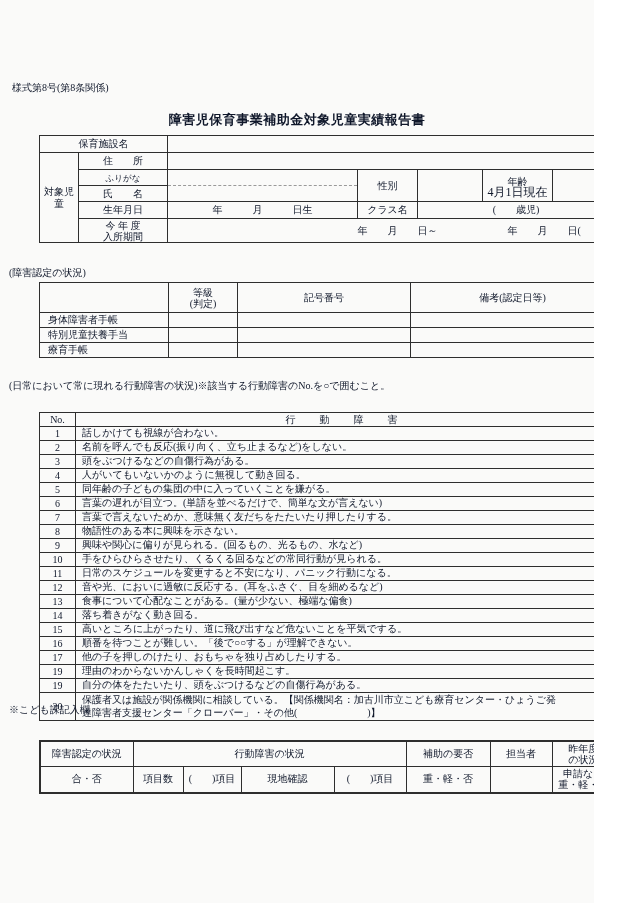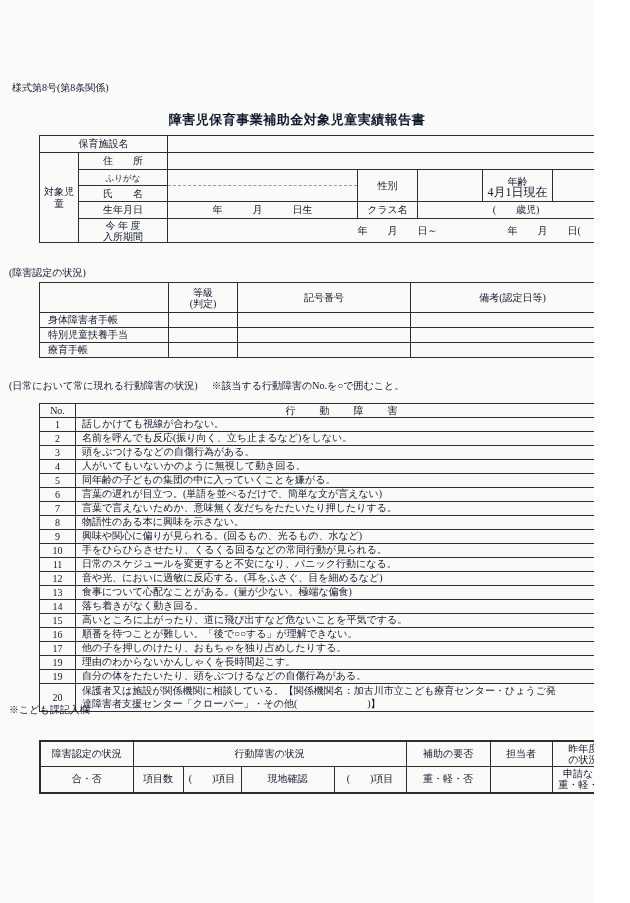--- a/index.html
+++ b/index.html
@@ -8,21 +8,21 @@
     background:#fafaf9; color:#0f172a;
     font-family:"Liberation Serif","DejaVu Serif",serif;
     overflow:hidden;
   }
   .form-number { position:absolute; left:12px; top:81px; font-size:10px; }
   .doc-title {
     position:absolute; left:0; right:0; top:111px;
     text-align:center; font-size:13px; font-weight:bold; letter-spacing:0.5px;
   }
   .section-label { position:absolute; left:9px; font-size:10px; }
-  .section-note { margin-left:14px; }
+  .section-note { }
 
   table { border-collapse:collapse; table-layout:fixed; position:absolute; left:39px; }
   td {
     border:1px solid #2e2e2e; font-size:10px; text-align:center;
     vertical-align:middle; padding:0; overflow:hidden; line-height:12px;
   }
   .tb { border:1.5px solid #2e2e2e; }
 
   
   #child-table { top:135px; width:575px; }
@@ -41,21 +41,21 @@
   .two-line { white-space:pre-line; line-height:11px; }
   .period-val { text-align:right; padding-left:28px; }
 
   
   #cert-table { top:282px; width:575px;border-radius:11px; }
   #cert-table .r-h { height:30px; }
   #cert-table .r { height:15px; }
   #cert-table .row-label { text-align:left; padding-left:8px; }
 
   
-  #behavior-table { top:403px; width:575px; }
+  #behavior-table { top:412px; width:575px; }
   #behavior-table .r-h { height:14px; }
   #behavior-table .r { height:14px; }
   #behavior-table .r-tall { height:28px; }
   #behavior-table .bhv { text-align:left; padding-left:6px; padding-right:5px; white-space:pre-wrap; line-height:12.5px; }
   .bhv-head { letter-spacing:7px; }
 
   
   #office-table { top:740px; width:575px; border:2px solid #2e2e2e; }
   #office-table .r1 { height:25px; }
   #office-table .r2 { height:27px; }

